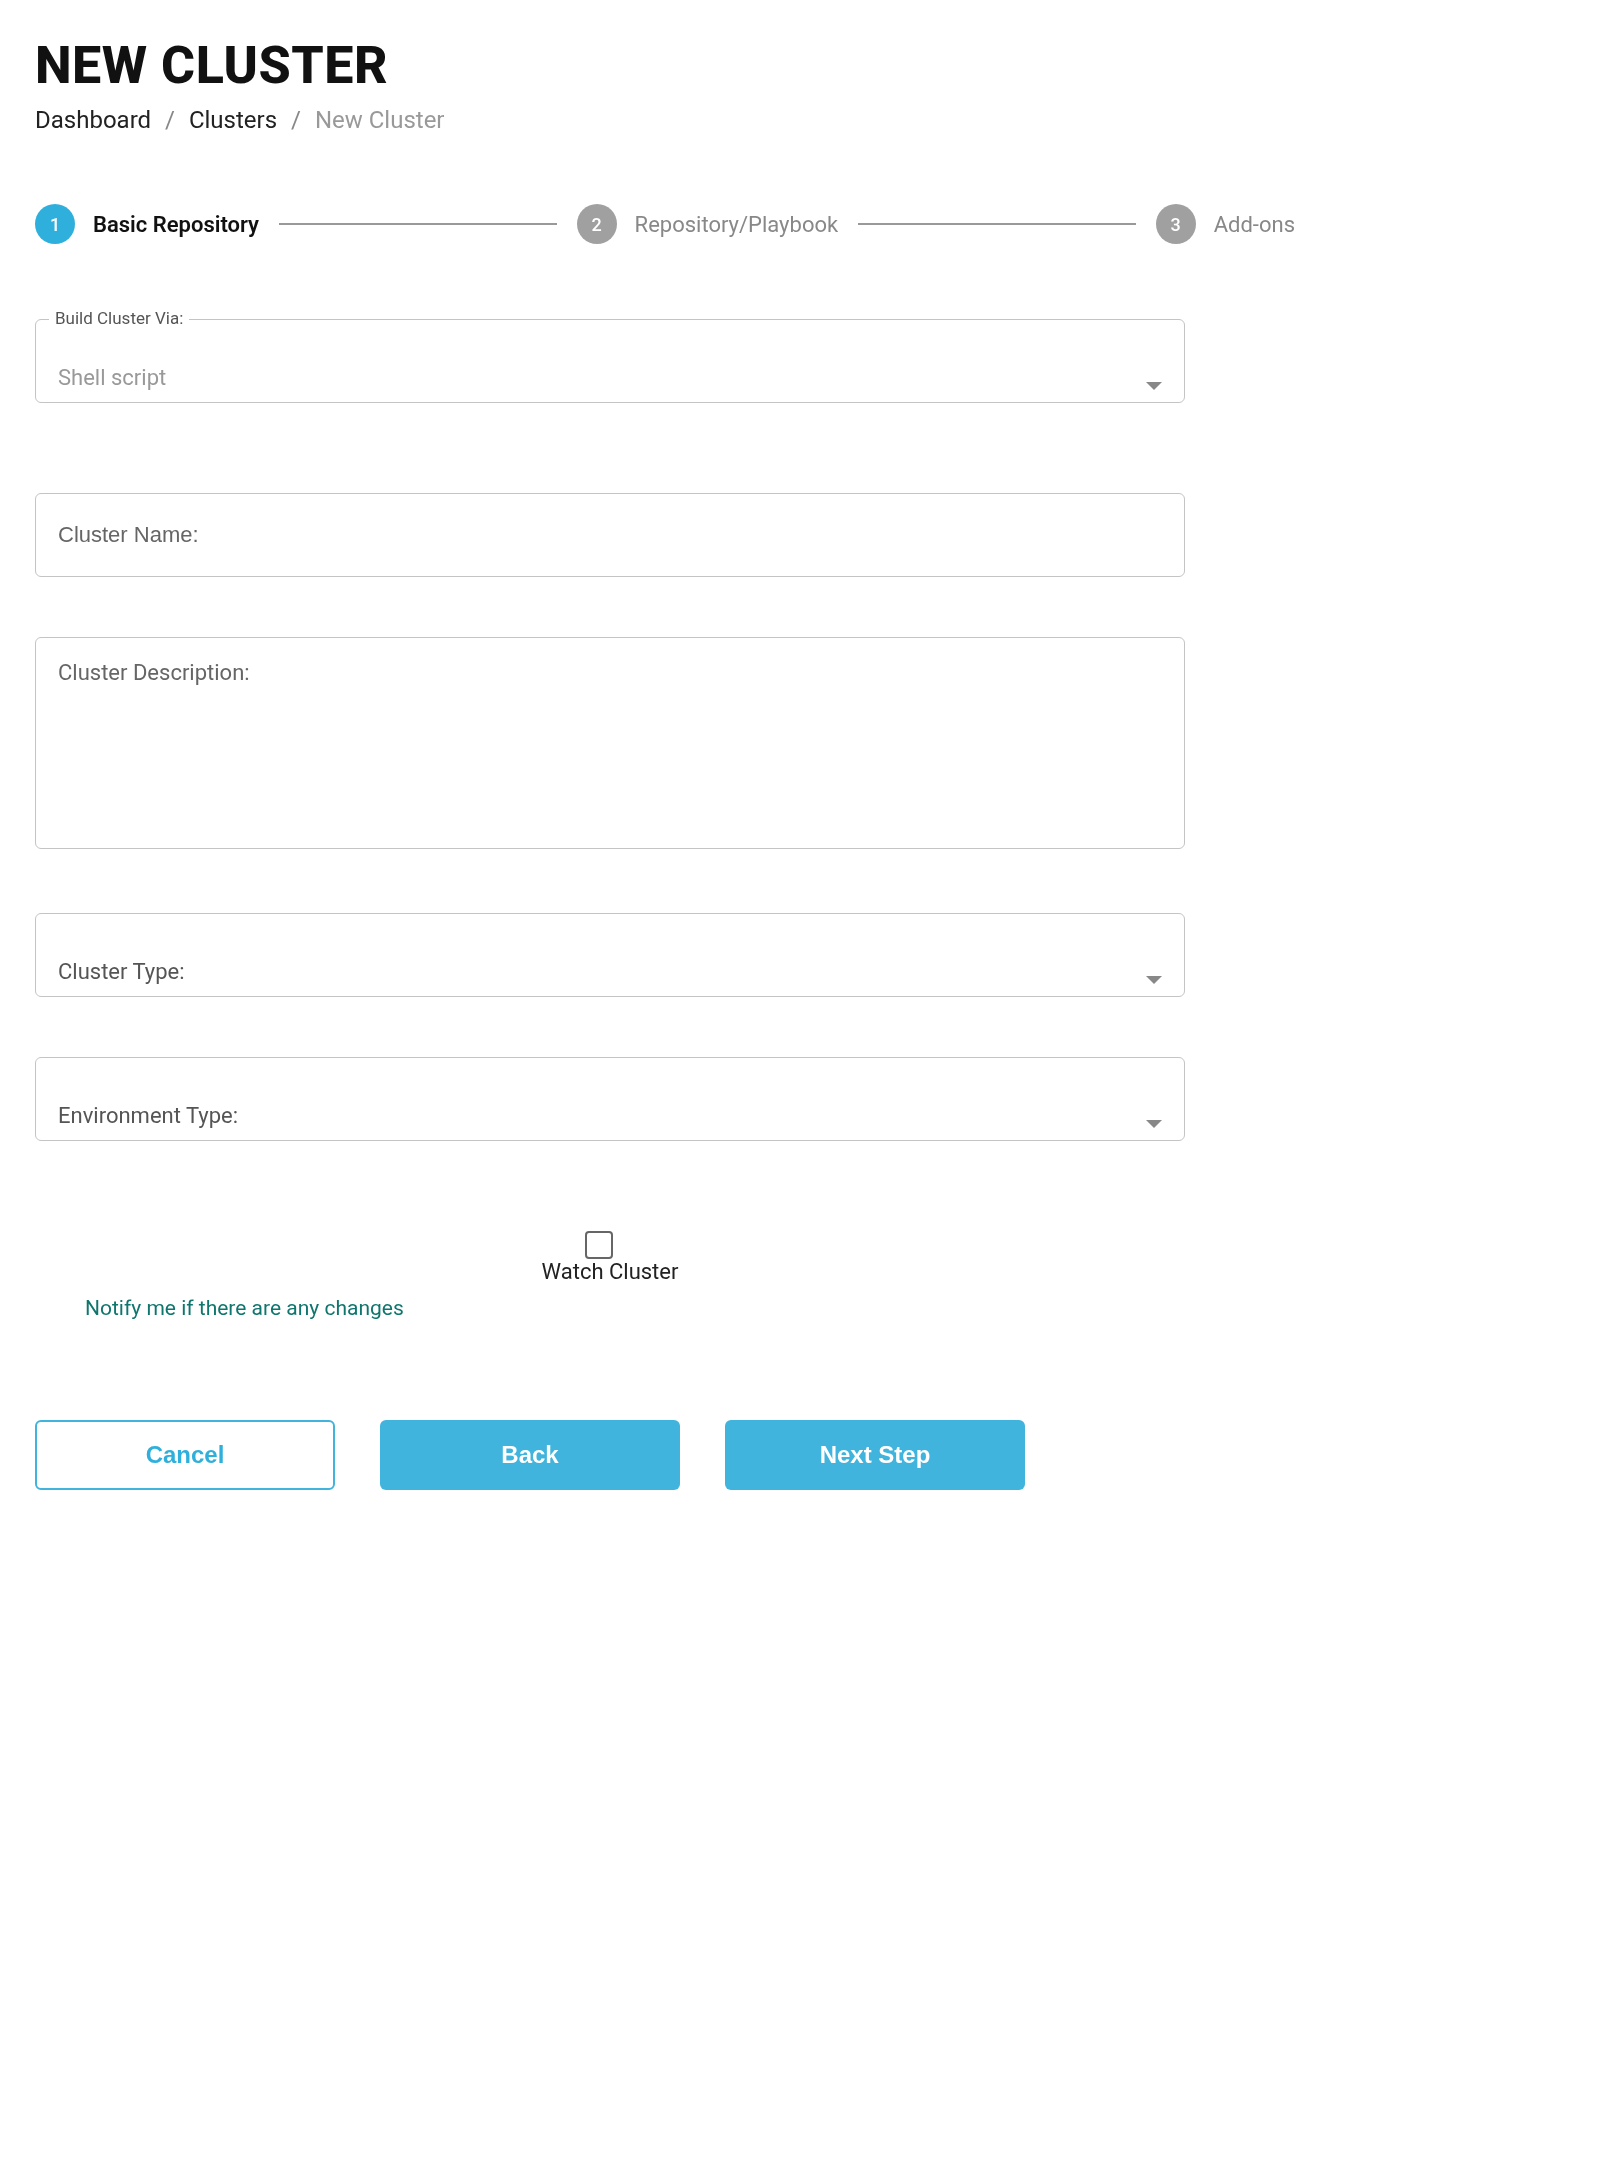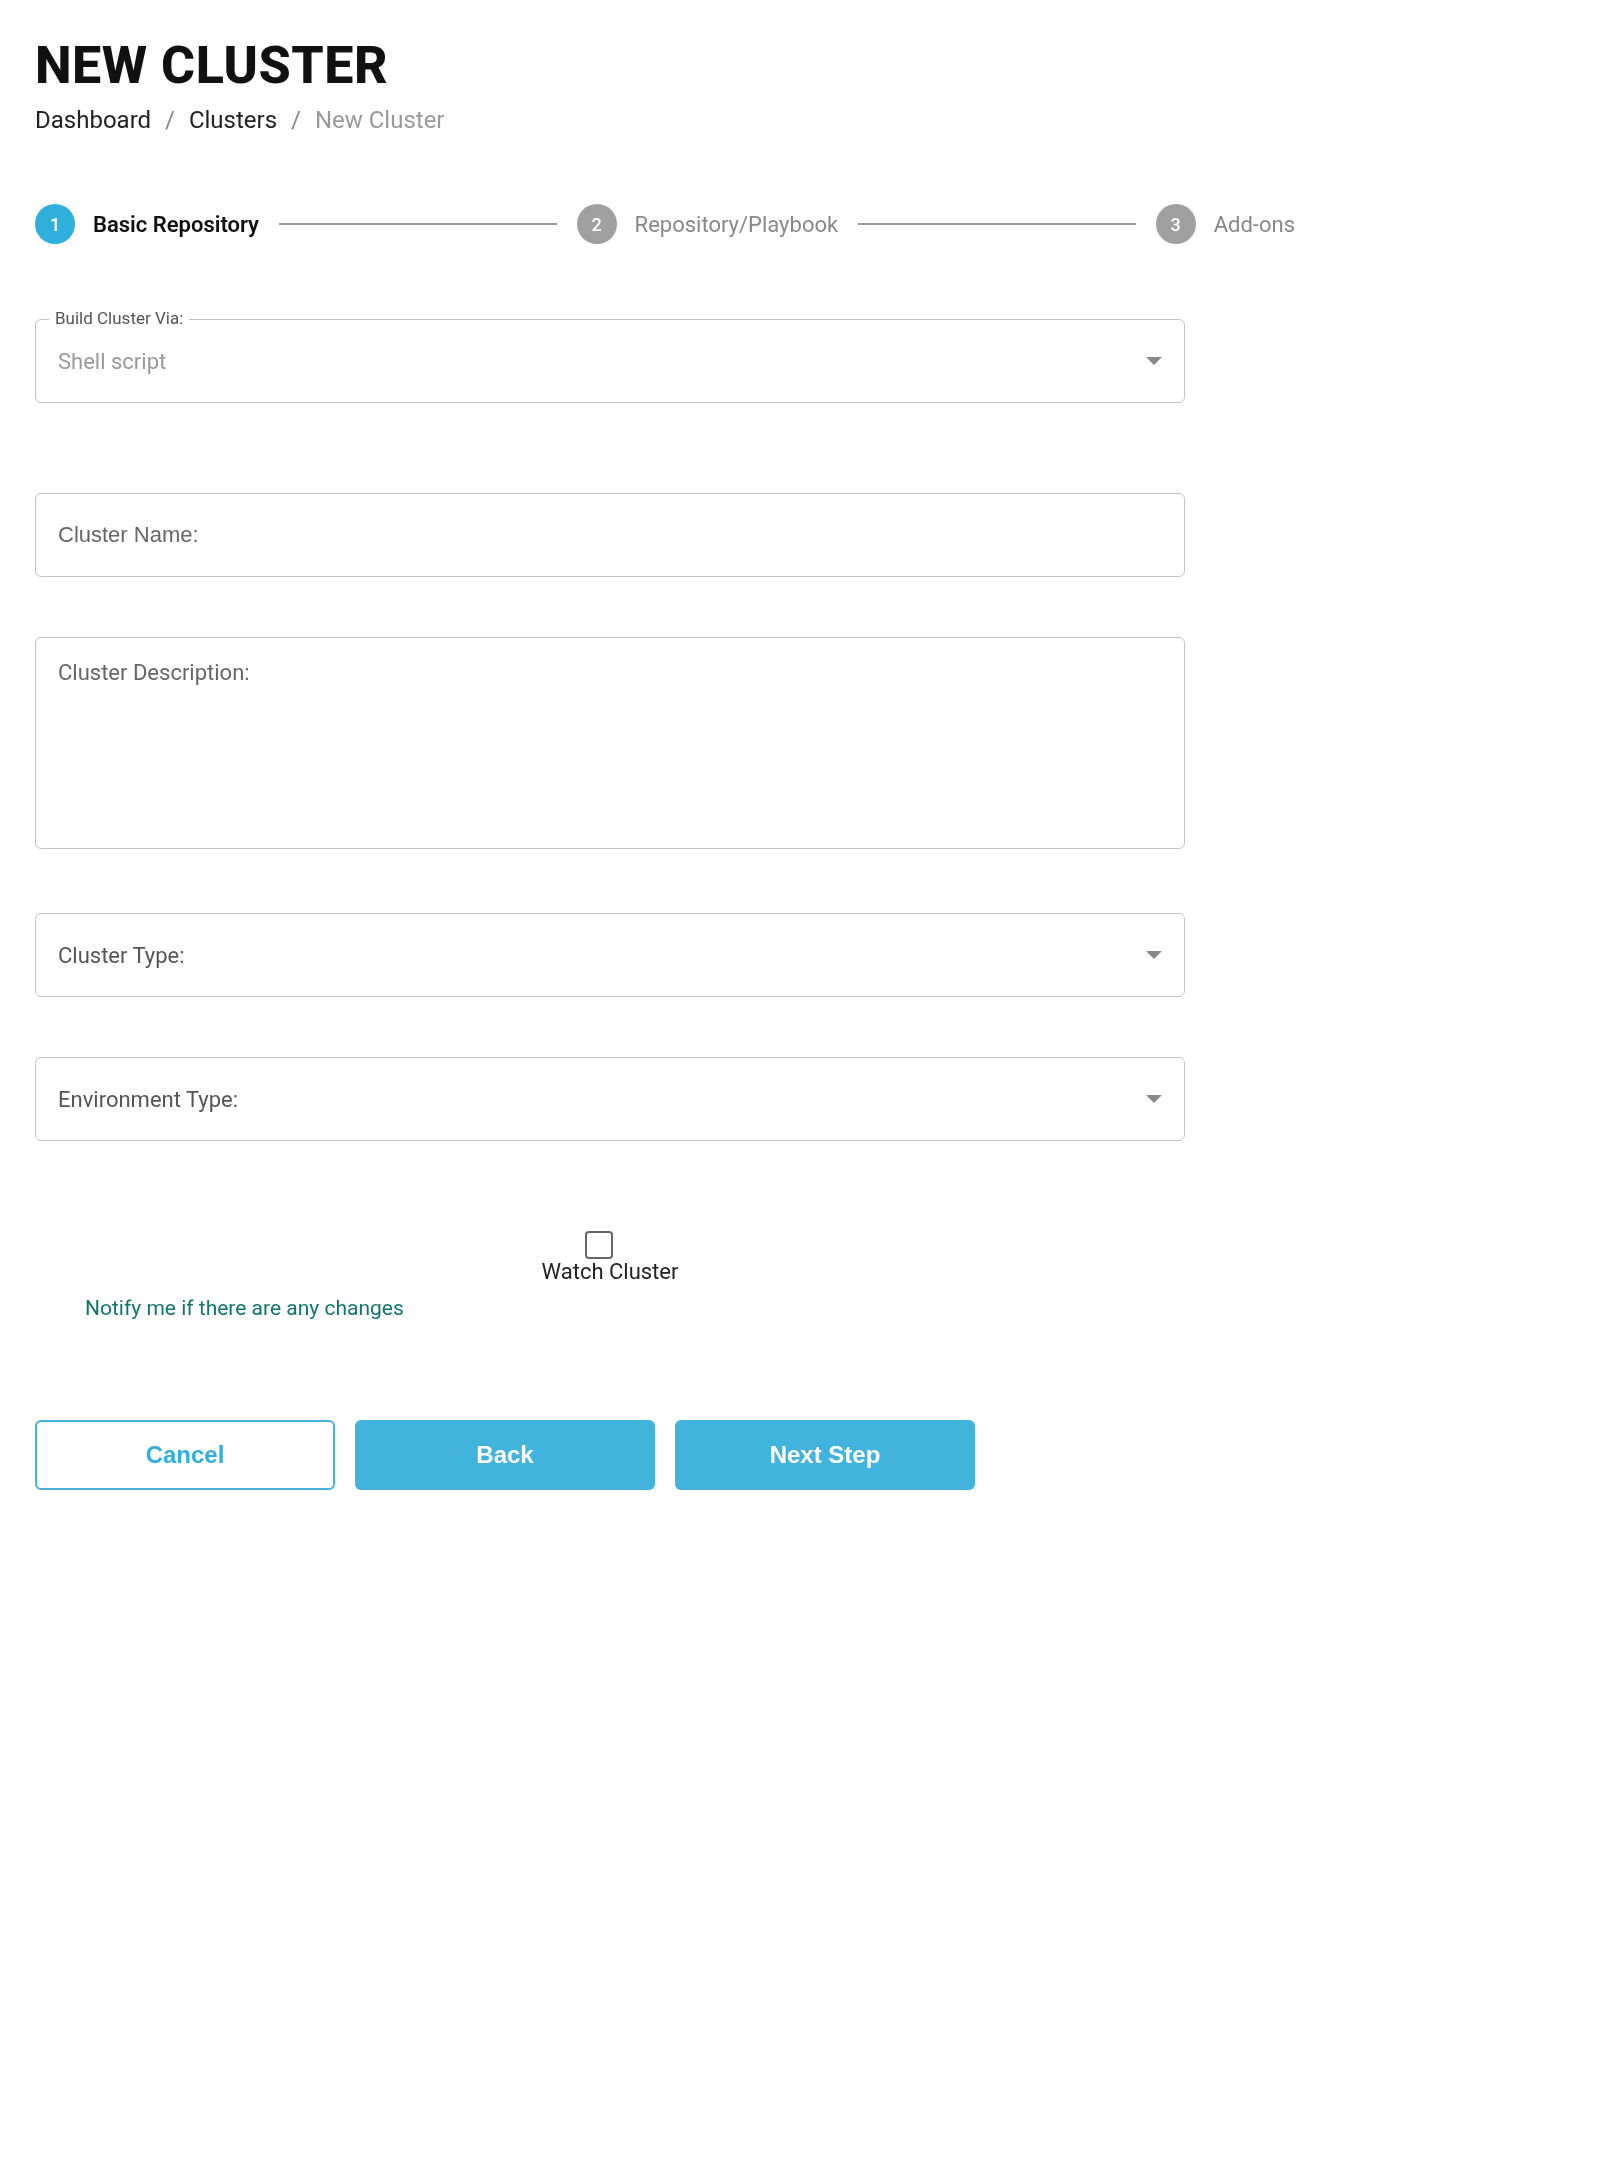--- a/index.html
+++ b/index.html
@@ -110,21 +110,21 @@
       background: #fff;
     }
     .field-input {
       height: 84px;
       padding: 0 22px;
     }
     .field-select {
       height: 84px;
       padding: 12px 22px;
       display: flex;
-      align-items: center;
+      align-items: flex-end;
       justify-content: space-between;
       cursor: pointer;
     }
     .field-select .sel-text {
       color: #555;
     }
     .field-select .sel-placeholder {
       color: #999;
     }
     .field-select .chevron {
@@ -163,21 +163,21 @@
       color: #222;
     }
     .checkbox-sub {
       font-size: 21px;
       color: #0f766e;
       margin-left: 50px;
       margin-bottom: 100px;
     }
     .button-row {
       display: flex;
-      gap: 20px;
+      gap: 45px;
     }
     .btn {
       width: 300px;
       height: 70px;
       border-radius: 6px;
       font-size: 24px;
       font-weight: 600;
       cursor: pointer;
       display: flex;
       align-items: center;

